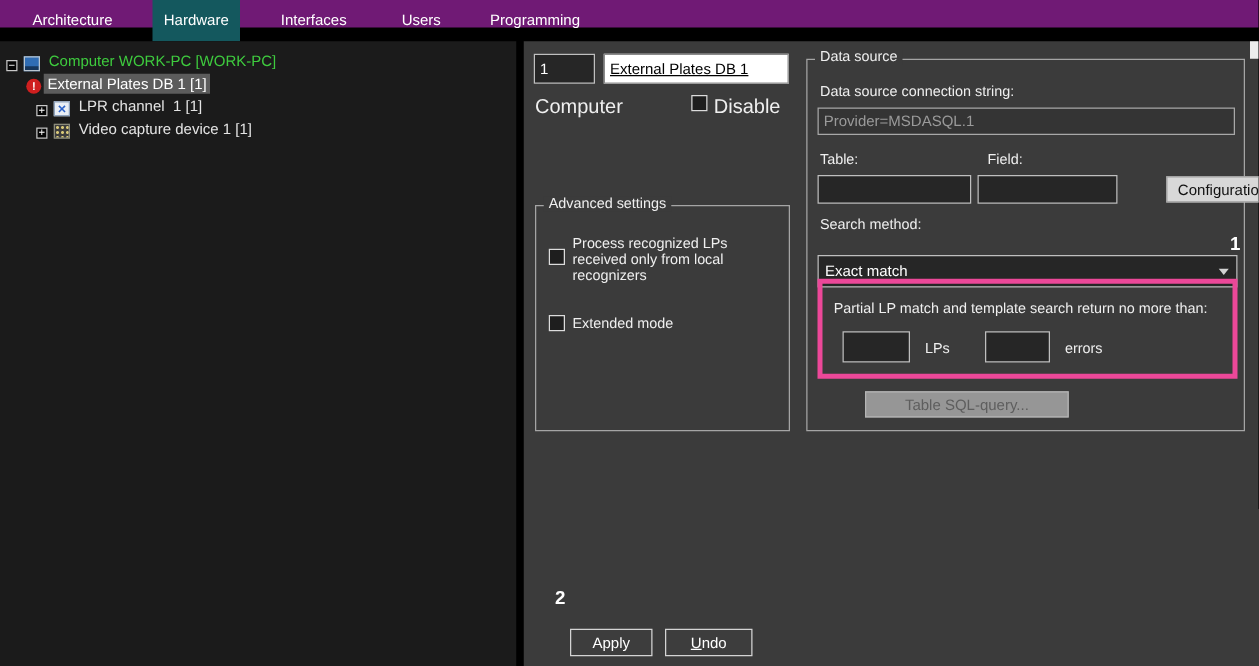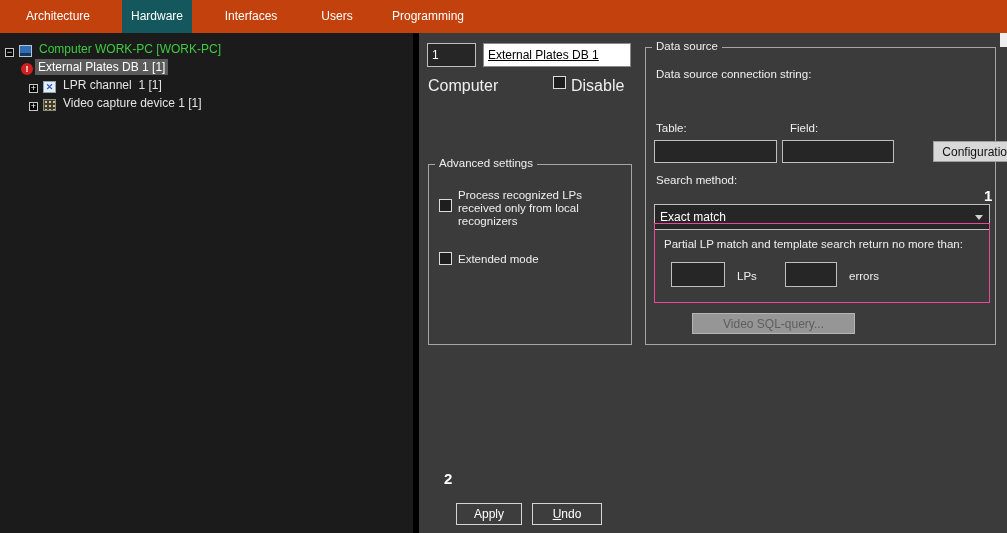--- a/index.html
+++ b/index.html
@@ -2,21 +2,21 @@
 <html><head>
 <meta charset="utf-8">
 <style>
   * { margin:0; padding:0; box-sizing:border-box; }
   html,body { background:#000; }
   .screen {
     position:relative; width:1007px; height:533px; overflow:hidden;
     background:#000; font-family:"Liberation Sans", sans-serif; font-size:12px; color:#e8e8e8;
   }
   
-  .topbar { position:absolute; left:0; top:0; width:1007px; height:33px; background:#c2410c; }
+  .topbar { position:absolute; left:0; top:0; width:1007px; height:22px; background:#701a75; }
   .tab { position:absolute; top:0; height:33px; line-height:33px; text-align:center;
          color:#ffffff; font-size:12px; cursor:default; }
   .tab.active { background:#14585e; }
   
   .tree-panel { position:absolute; left:0; top:33px; width:413px; height:500px; background:#1b1b1b; }
   .tree-row { position:absolute; left:0; width:100%; height:17px; display:flex; align-items:flex-end; }
   .expander { width:9px; height:9px; border:1px solid #c8c8c8; background:#050505; color:#fff;
               font-size:9px; line-height:7px; text-align:center; flex:0 0 auto; margin-right:5px; }
   .expander.minus::before { content:"−"; }
   .expander.plus::before { content:"+"; }
@@ -43,21 +43,21 @@
   .field.disabled { background:#343434; color:#9a9a9a; border:1px solid #a8a8a8; }
   .checkbox { position:absolute; width:13px; height:13px; background:#1e1e1e; border:1px solid #dcdcdc; }
   .select { position:absolute; background:#262626; border:1px solid #bfbfbf; color:#fff;
             display:flex; align-items:center; padding:0 20px 0 5px; }
   .select .arrow { position:absolute; right:6px; top:50%; margin-top:-2px; width:0; height:0;
                    border-left:4px solid transparent; border-right:4px solid transparent;
                    border-top:5px solid #d2d2d2; }
   .group { position:absolute; border:1px solid #a5a5a5; }
   .group-title { position:absolute; top:-8px; left:6px; background:#3b3b3b; padding:0 4px;
                  font-size:11.5px; color:#efefef; white-space:nowrap; }
-  .inner-box { position:absolute; border:1px solid #ec4899; }
+  .inner-box { position:absolute; border:4px solid #ec4899; }
   .btn { position:absolute; font-family:"Liberation Sans", sans-serif; font-size:12px;
          text-align:center; cursor:default;margin-left:33px; }
   .btn.dark { background:#3d3d3d; border:1px solid #d4d4d4; color:#ffffff; }
   .btn.light { background:#d8d8d8; border:1px solid #9e9e9e; color:#111111; }
   .btn.disabled { background:#969696; border:1px solid #b5b5b5; color:#5e5e5e; }
   .note { position:absolute; color:#ffffff; font-weight:bold; font-size:15px; }
   .small { font-size:11.5px; }
   .wrap { white-space:normal; line-height:13px; }
   .u { text-decoration:underline; }
   .scroll-thumb { position:absolute; left:1000px; top:33px; width:7px; height:14px; background:#ededed; }
@@ -112,20 +112,21 @@
       <span class="checkbox" style="left:10px; top:34px"></span>
       <span class="lbl small wrap" style="left:29px; top:24px; width:148px">Process recognized LPs received only from local recognizers</span>
       <span class="checkbox" style="left:10px; top:87px"></span>
       <span class="lbl small" style="left:29px; top:88px">Extended mode</span>
     </div>
 
     <div class="group" style="left:226px; top:14px; width:351px; height:298px">
       <span class="group-title">Data source</span>
 
       <span class="lbl small" style="left:10px; top:20px">Data source connection string:</span>
+      <input class="field disabled" style="left: 8px; top: 38px; width: 334px; height: 22px;" value="Provider=MSDASQL.1">
 
       <span class="lbl small" style="left:10px; top:74px">Table:</span>
       <span class="lbl small" style="left:144px; top:74px">Field:</span>
       <input class="field" style="left: 8px; top: 92px; width: 123px; height: 23px;" value="">
       <input class="field" style="left: 136px; top: 92px; width: 112px; height: 23px;" value="">
       <button class="btn light" style="left:254px; top:93px; width:90px; height:21px">Configuration</button>
 
       <span class="lbl small" style="left:10px; top:126px">Search method:</span>
       <div class="select" style="left:8px; top:156px; width:336px; height:26px">
         <span>Exact match</span>
@@ -133,21 +134,21 @@
       </div>
 
       <div class="inner-box" style="left:8px; top:175px; width:336px; height:80px">
         <span class="lbl small" style="left:9px; top:14px">Partial LP match and template search return no more than:</span>
         <input class="field" style="left: 16px; top: 38px; width: 54px; height: 25px;" value="">
         <span class="lbl small" style="left:82px; top:46px">LPs</span>
         <input class="field" style="left: 130px; top: 38px; width: 52px; height: 25px;" value="">
         <span class="lbl small" style="left:194px; top:46px">errors</span>
       </div>
 
-      <button class="btn disabled" style="left:13px; top:265px; width:163px; height:21px">Video SQL-query...</button>
+      <button class="btn disabled" style="left:13px; top:265px; width:163px; height:21px">Table SQL-query...</button>
     </div>
 
     <span class="note" style="left:565px; top:154px">1</span>
     <span class="note" style="left:25px; top:437px">2</span>
 
     <button class="btn dark" style="left:4px; top:470px; width:66px; height:22px">Apply</button>
     <button class="btn dark" style="left:80px; top:470px; width:70px; height:22px"><span class="u">U</span><span>ndo</span></button>
   </div>
 
   <div class="scroll-thumb"></div>

